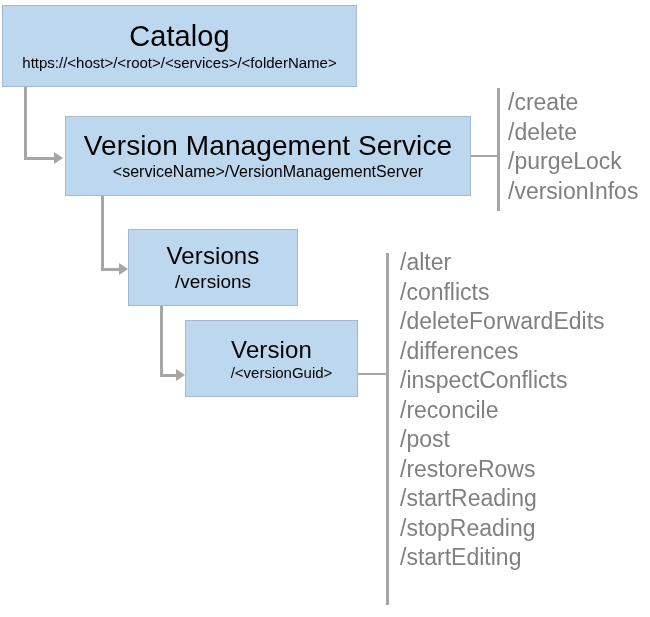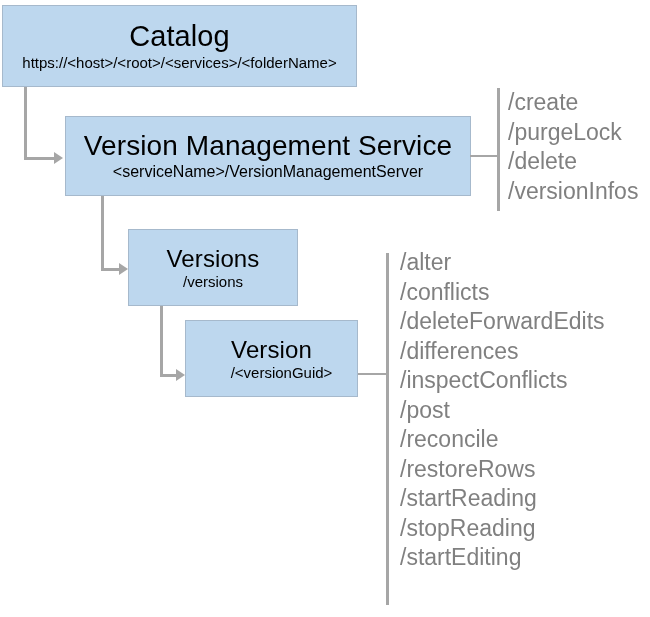--- a/index.html
+++ b/index.html
@@ -50,21 +50,21 @@
   #node-catalog        { left: 2px;   top: 5px;   width: 355px; height: 82px; }
   #node-catalog .title { font-size: 29px; }
   #node-catalog .sub   { font-size: 15px; }
 
   #node-vms            { left: 65px;  top: 116px; width: 406px; height: 80px; }
   #node-vms .title     { font-size: 28px; }
   #node-vms .sub       { font-size: 16px; }
 
   #node-versions       { left: 128px; top: 229px; width: 170px; height: 77px; }
   #node-versions .title{ font-size: 24px; }
-  #node-versions .sub  { font-size: 15px; }
+  #node-versions .sub  { font-size: 19px; }
 
   #node-version        { left: 185px; top: 320px; width: 173px; height: 77px; }
   #node-version .title { font-size: 24px; }
   #node-version .sub   { font-size: 15px; margin-left: 20px; }
 
   
   .conn-seg {
     position: absolute;
     background: #a6a6a6;
   }
@@ -138,22 +138,22 @@
 
   <div class="node" id="node-vms">
     <span class="title">Version Management Service</span>
     <span class="sub">&lt;serviceName&gt;/VersionManagementServer</span>
   </div>
 
   <div class="bracket-stub" id="stub-vms"></div>
   <div class="bracket-bar" id="bar-vms"></div>
   <div class="ops" id="ops-vms">
     <span class="op">/create</span>
+    <span class="op">/delete</span>
     <span class="op">/purgeLock</span>
-    <span class="op">/delete</span>
     <span class="op">/versionInfos</span>
   </div>
 
   <div class="conn-seg conn-v" id="conn2-v"></div>
   <div class="conn-seg conn-h" id="conn2-h"></div>
   <div class="arrowhead" id="conn2-ah"></div>
 
   <div class="node" id="node-versions">
     <span class="title">Versions</span>
     <span class="sub">/versions</span>
@@ -169,21 +169,21 @@
   </div>
 
   <div class="bracket-stub" id="stub-ver"></div>
   <div class="bracket-bar" id="bar-ver"></div>
   <div class="ops" id="ops-ver">
     <span class="op">/alter</span>
     <span class="op">/conflicts</span>
     <span class="op">/deleteForwardEdits</span>
     <span class="op">/differences</span>
     <span class="op">/inspectConflicts</span>
+    <span class="op">/reconcile</span>
     <span class="op">/post</span>
-    <span class="op">/reconcile</span>
     <span class="op">/restoreRows</span>
     <span class="op">/startReading</span>
     <span class="op">/stopReading</span>
     <span class="op">/startEditing</span>
   </div>
 
 </div>
 
 </body></html>

